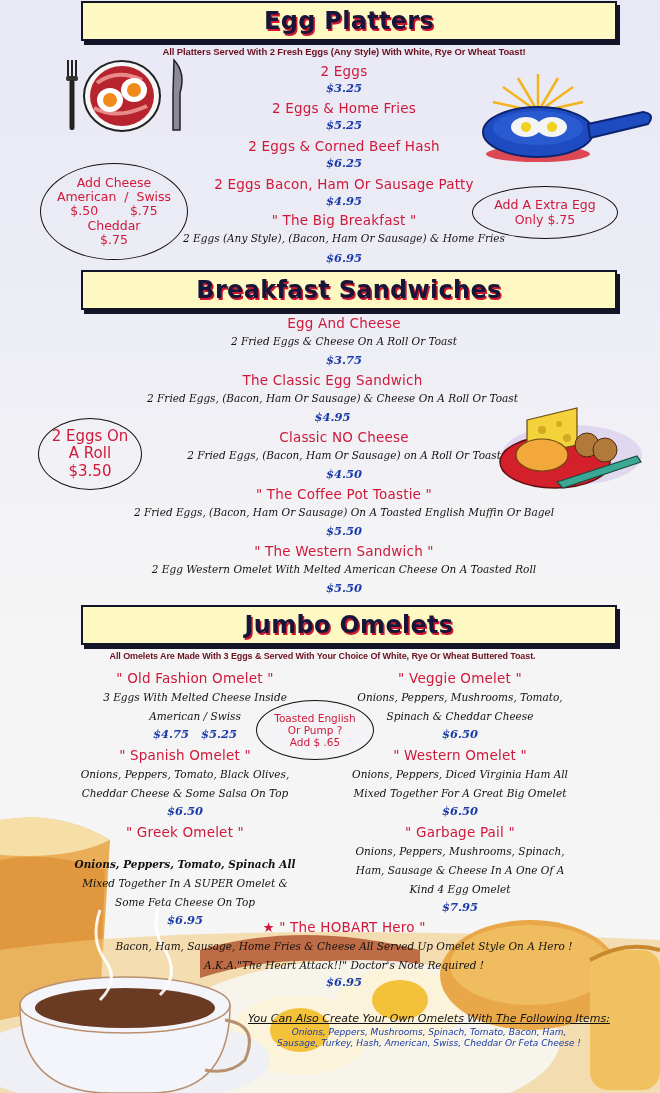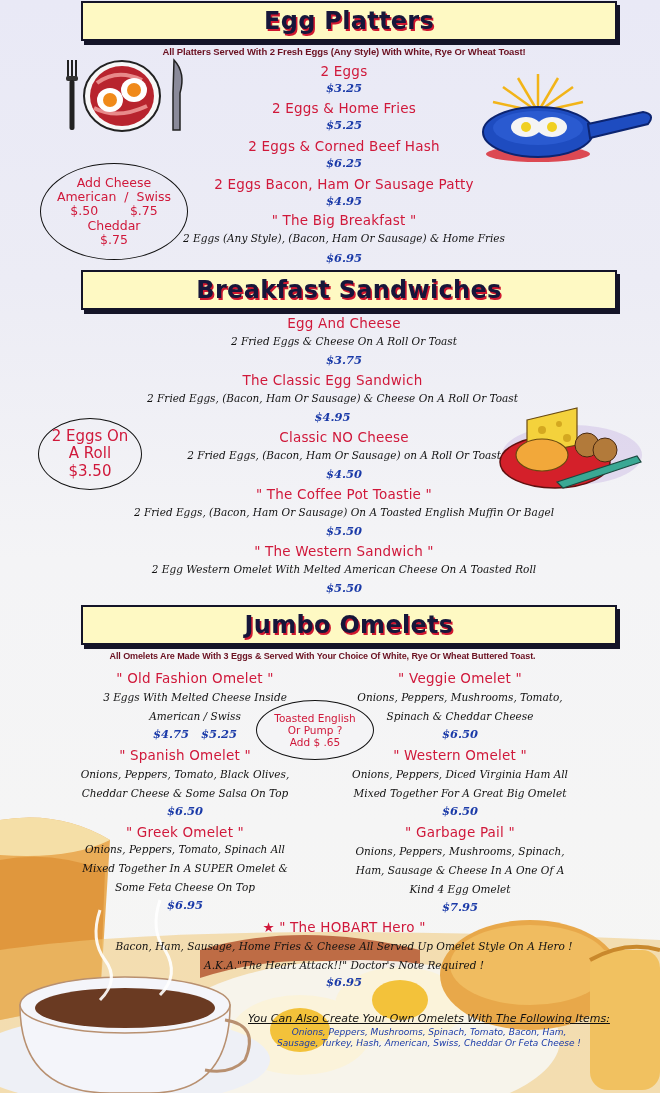--- a/index.html
+++ b/index.html
@@ -164,20 +164,24 @@
     <div class="price" style="margin-top:7px;">$6.95</div>
   </div>
 
   <div class="callout" style="left:40px;top:163px;width:148px;height:97px;font-size:12.5px;">
     <div>Add Cheese</div>
     <div style="white-space:pre;">American  /  Swiss</div>
     <div style="white-space:pre;">$.50        $.75</div>
     <div>Cheddar</div>
     <div>$.75</div>
   </div>
+  <div class="callout" style="left:472px;top:186px;width:146px;height:53px;font-size:12.5px;">
+    <div>Add A Extra Egg</div>
+    <div>Only $.75</div>
+  </div>
 
   <div class="section-box" style="top:270px;">
     <span class="section-title">Breakfast Sandwiches</span>
   </div>
 
   <div class="abs center" style="left:0;width:660px;top:315px;">
     <div class="item-name">Egg And Cheese</div>
     <div class="item-desc" style="margin-top:4px;">2 Fried Eggs &amp; Cheese On A Roll Or Toast</div>
     <div class="price" style="margin-top:6px;">$3.75</div>
   </div>
@@ -233,21 +237,21 @@
     <div class="price" style="margin-top:5px;white-space:pre;">$4.75   $5.25</div>
   </div>
   <div class="col-block" style="left:60px;width:250px;top:747px;">
     <div class="item-name">" Spanish Omelet "</div>
     <div class="item-desc" style="margin-top:5px;">Onions, Peppers, Tomato, Black Olives,</div>
     <div class="item-desc" style="margin-top:7px;">Cheddar Cheese &amp; Some Salsa On Top</div>
     <div class="price" style="margin-top:5px;">$6.50</div>
   </div>
   <div class="col-block" style="left:60px;width:250px;top:824px;">
     <div class="item-name">" Greek Omelet "</div>
-    <div class="item-desc" style="margin-top:3px;">Onions, Peppers, Tomato, Spinach All</div>
+    <div class="item-desc" style="margin-top:18px;font-weight:bold;">Onions, Peppers, Tomato, Spinach All</div>
     <div class="item-desc" style="margin-top:7px;">Mixed Together In A SUPER Omelet &amp;</div>
     <div class="item-desc" style="margin-top:7px;">Some Feta Cheese On Top</div>
     <div class="price" style="margin-top:5px;">$6.95</div>
   </div>
 
   <div class="col-block" style="left:340px;width:240px;top:670px;">
     <div class="item-name">" Veggie Omelet "</div>
     <div class="item-desc" style="margin-top:5px;">Onions, Peppers, Mushrooms, Tomato,</div>
     <div class="item-desc" style="margin-top:7px;">Spinach &amp; Cheddar Cheese</div>
     <div class="price" style="margin-top:5px;">$6.50</div>

